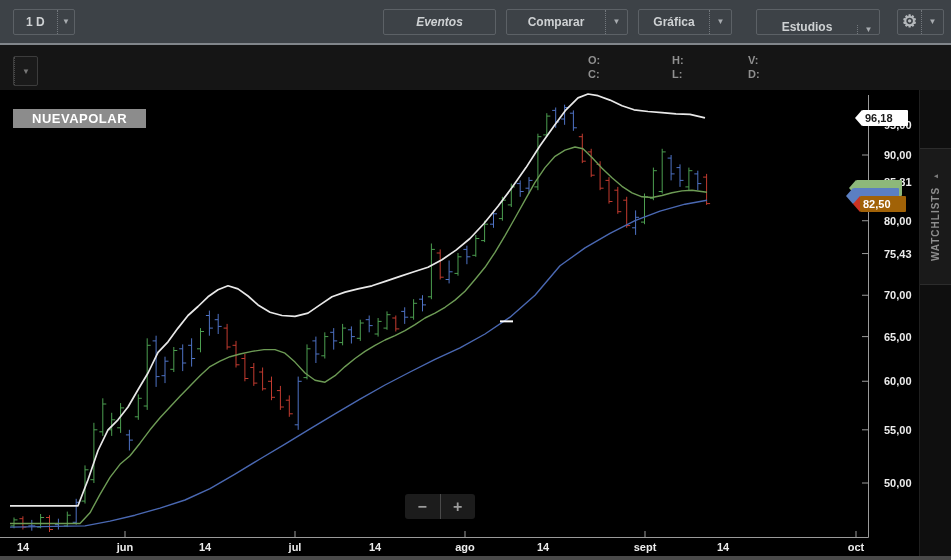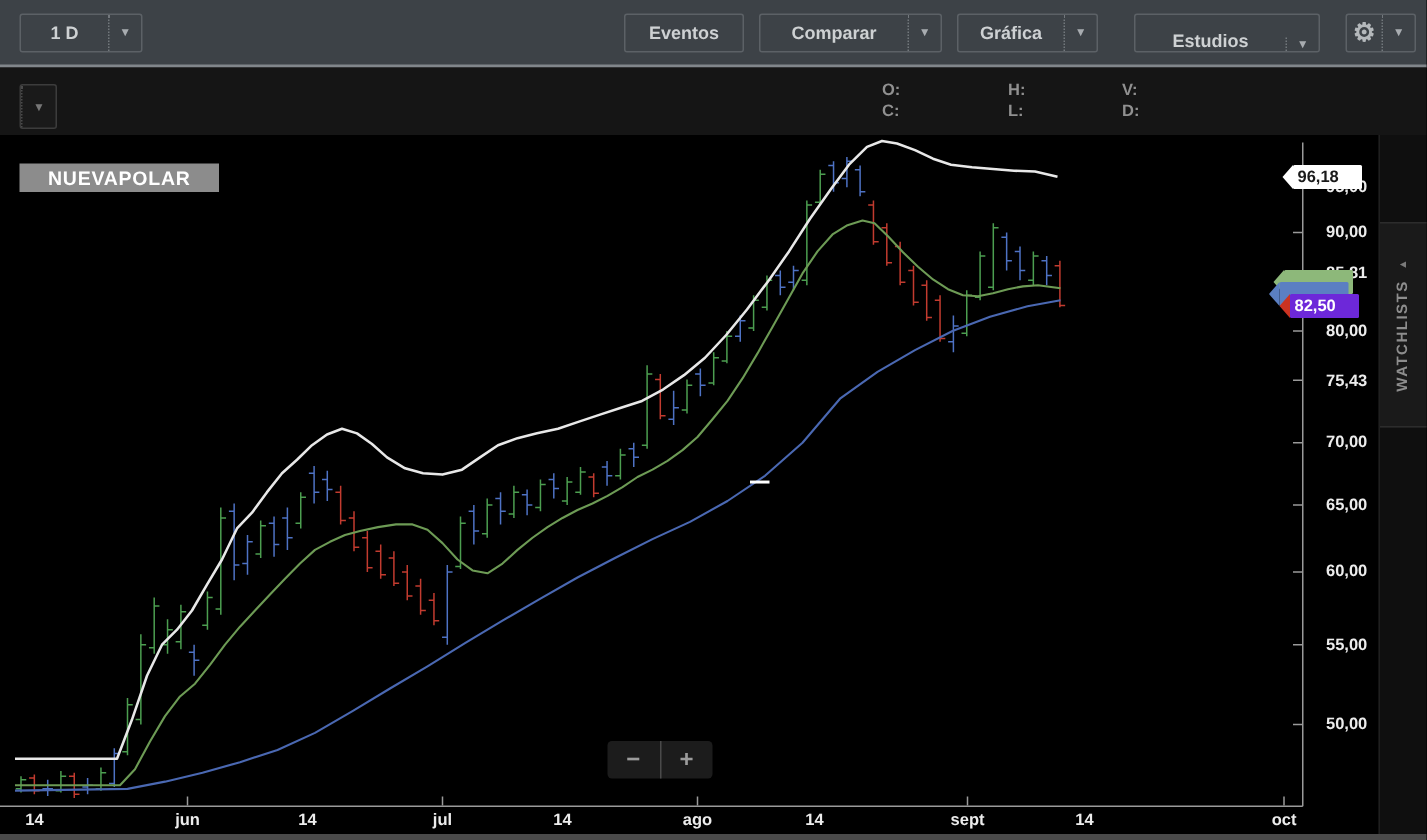--- a/index.html
+++ b/index.html
@@ -17,23 +17,23 @@
   .btn {
     display:flex; align-items:stretch; height:26px; box-sizing:border-box;
     border:1px solid #5c6166; border-radius:2px; color:#ced1d3;
     font-size:12px; font-weight:700; cursor:pointer; background:transparent;
   }
   .btn .btn-main { display:flex; align-items:center; justify-content:center; flex:1; padding:0 12px; white-space:nowrap; }
   .btn .btn-caret {
     display:flex; align-items:center; justify-content:center; width:21px;
     border-left:1px dotted #73787d; color:#a8acb0; font-size:8px;
   }
-  #periodicity-btn { margin-left:13px; width:82px; }
+  #periodicity-btn { margin-left:13px; width:62px; }
   .toolbar-spacer { flex:1; }
-  #events-btn   { width:80px; margin-right:10px; }
+  #events-btn   { width:113px; margin-right:10px;font-style:italic; }
   #compare-btn  { width:122px; margin-right:10px; }
   #charttype-btn{ width:94px; margin-right:24px; }
   #studies-btn  { width:124px; margin-right:17px;align-items:flex-end; }
   #gear-btn     { width:47px;  margin-right:7px; }
   #gear-btn .btn-main { padding:0; font-size:17px; color:#b4b8bb; line-height:1; }
   
   .toolbar-sub {
     position:absolute; top:45px; left:0; right:0; height:45px; background:#151515;
   }
   .select-btn {
@@ -141,21 +141,21 @@
     <div class="x-label" style="left: 465px;">ago</div>
     <div class="x-label" style="left: 543px;">14</div>
     <div class="x-label" style="left: 645px;">sept</div>
     <div class="x-label" style="left: 723px;">14</div>
     <div class="x-label" style="left: 856px;">oct</div>
   </div>
 <div id="price-badges">
     <div class="axis-badge" style="background: rgb(255, 255, 255); color: rgb(26, 26, 26); --bg: #ffffff; left: 862px; top: 109.957px;">96,18</div>
     <div class="axis-badge" style="background: rgb(141, 184, 122); color: rgb(255, 255, 255); --bg: #8db87a; left: 856px; top: 179.566px;"></div>
     <div class="axis-badge" style="background: rgb(91, 127, 194); color: rgb(255, 255, 255); --bg: #5b7fc2; left: 853px; top: 188.177px;"></div>
-    <div class="axis-badge" style="background: #6d28d9; color: rgb(255, 255, 255); --bg: #cb3322; left: 860px; top: 195.567px;">82,50</div>
+    <div class="axis-badge" style="background: #a16207; color: rgb(255, 255, 255); --bg: #cb3322; left: 860px; top: 195.567px;">82,50</div>
   </div>
 
 <div class="zoomctl">
   <span class="zbtn">−</span>
   <span class="zbtn">+</span>
 </div>
 
 <div class="wl-strip">
   <div class="wl-tab">
     <div class="wl-inner">

